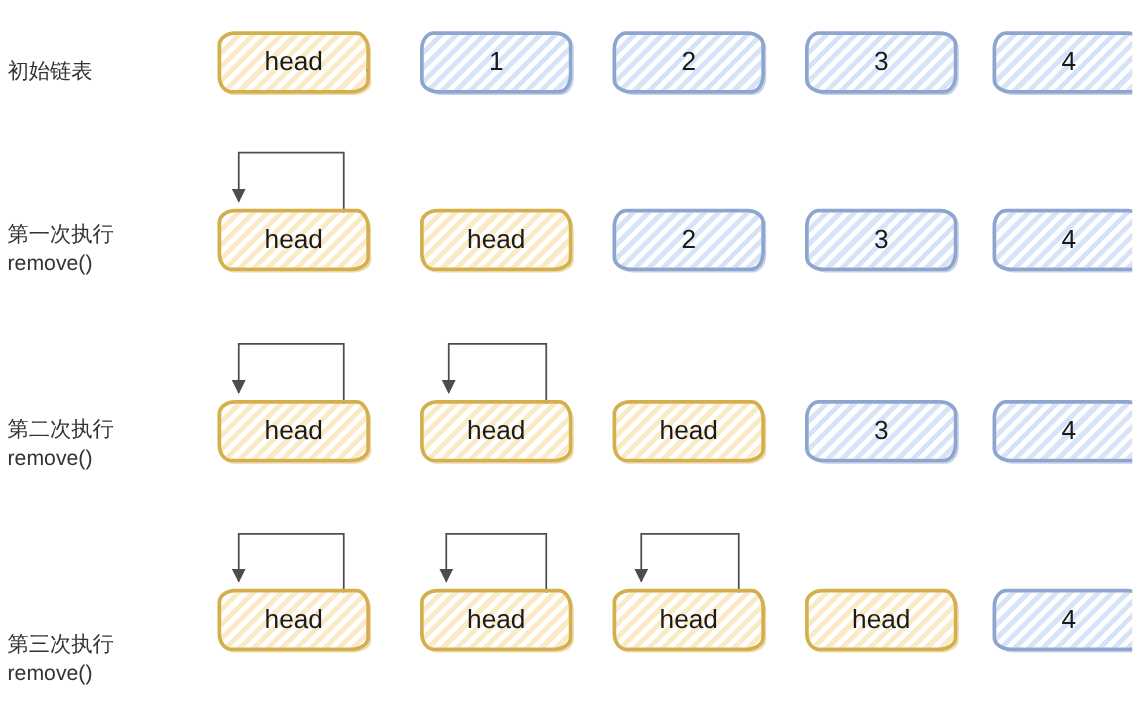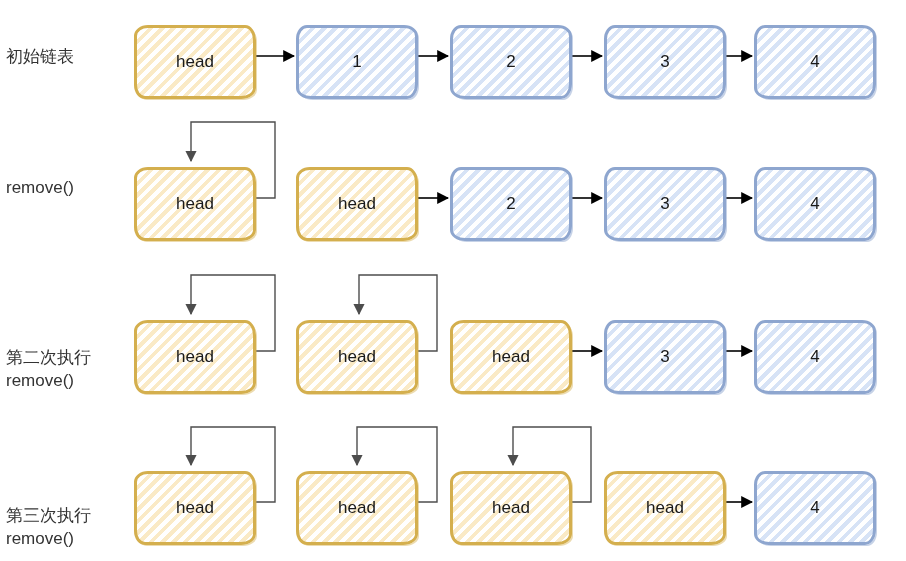--- a/index.html
+++ b/index.html
@@ -6,23 +6,23 @@
   .canvas {
     position:relative; width:906px; height:561px; background:#ffffff;
     font-family:"Liberation Sans","DejaVu Sans",sans-serif; overflow:hidden;
   }
   .overlay { position:absolute; left:0; top:0; width:906px; height:561px; pointer-events:none; }
   .row-label {
     position:absolute; left:6px; width:134px; text-align:left;
     font-size:17px; line-height:23px; color:var(--label-text,#333333);
   }
   .node {
-    position:absolute; width:122px; height:74px; box-sizing:border-box;
+    position:absolute; width:122px; height:50px; box-sizing:border-box;
     display:flex; align-items:center; justify-content:center;
-    font-size:17px; color:var(--node-text,#1a1a1a);
+    font-size:21px; color:var(--node-text,#1a1a1a);margin-left:40px;
   }
   .node.head {
     border:3px solid var(--head-border,#d4af4e);
     border-radius:14px 11px 15px 11px / 11px 15px 11px 14px;
     background:repeating-linear-gradient(135deg, var(--head-stripe,#faeac6) 0 4px, #ffffff 4px 8px);
     box-shadow:2px 2px 0 -1px rgba(212,175,78,.45);
   }
   .node.data {
     border:3px solid var(--data-border,#8ea6cf);
     border-radius:11px 14px 11px 15px / 14px 11px 15px 11px;
@@ -65,23 +65,24 @@
     <path class="loop-path" d="M256 502 H275 V427 H191 V465" marker-end="url(#ah-gray)"></path>
     <path class="loop-path" d="M418 502 H437 V427 H357 V465" marker-end="url(#ah-gray)"></path>
     <path class="loop-path" d="M572 502 H591 V427 H513 V465" marker-end="url(#ah-gray)"></path>
     <path class="arrow-path" d="M726 502 H752" marker-end="url(#ah-black)"></path>
   </svg>
 
   <div class="row-label" style="top:45px;">
     <div>初始链表</div>
   </div>
   <div class="row-label" style="top:176px;">
+    <div>第一次执行</div>
     <div>remove()</div>
   </div>
-  <div class="row-label" style="top:346px;">
+  <div class="row-label" style="top:332px;">
     <div>第二次执行</div>
     <div>remove()</div>
   </div>
   <div class="row-label" style="top:504px;">
     <div>第三次执行</div>
     <div>remove()</div>
   </div>
 
   <div class="node head" style="left:134px; top:25px;">
       <span>head</span>

